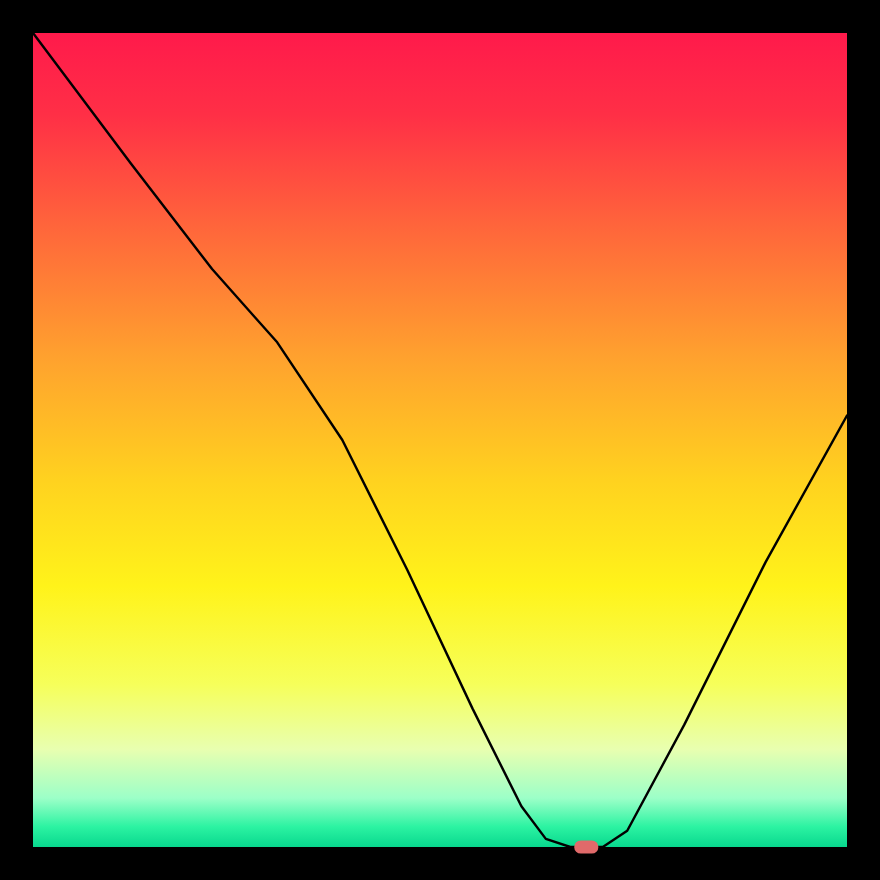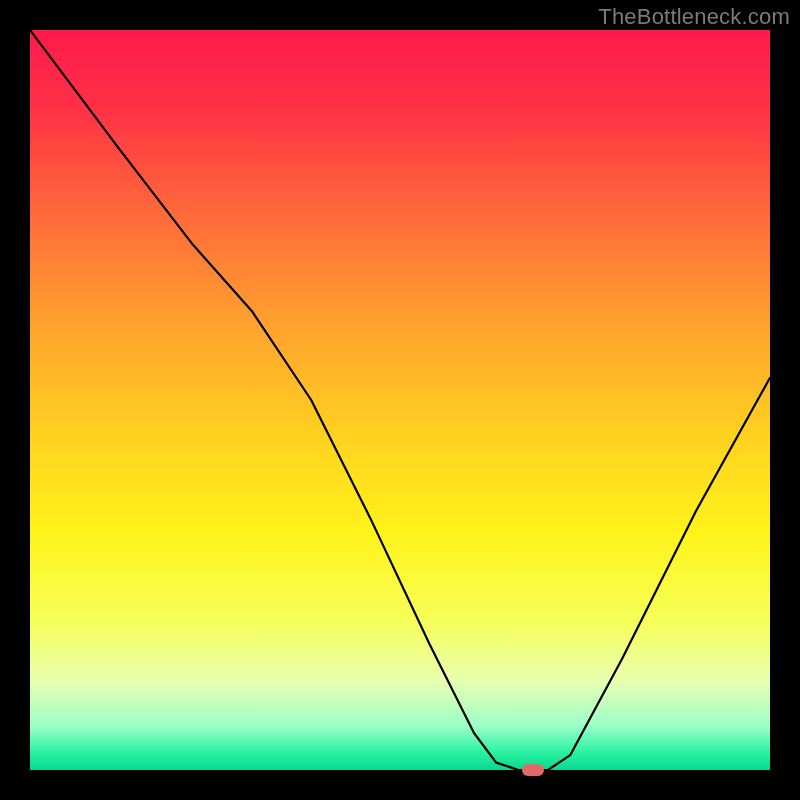--- a/index.html
+++ b/index.html
@@ -54,21 +54,20 @@
     width: 22px;
     height: 12px;
     border-radius: 6px;
     transform: translate(-50%, -50%);
   }
 </style>
 </head>
 <body>
 
 <div class="frame">
-  <div class="watermark">TheBottleneck.com</div>
 
   <div class="plot-area">
     <svg class="gradient" viewBox="0 0 740 740" preserveAspectRatio="none">
       <defs>
         <linearGradient id="bg-grad" x1="0" y1="0" x2="0" y2="1">
             <stop offset="0%" stop-color="#ff1a4b"></stop>
             <stop offset="10%" stop-color="#ff2f46"></stop>
             <stop offset="25%" stop-color="#ff6a3a"></stop>
             <stop offset="40%" stop-color="#ffa22e"></stop>
             <stop offset="55.00000000000001%" stop-color="#ffd21f"></stop>

